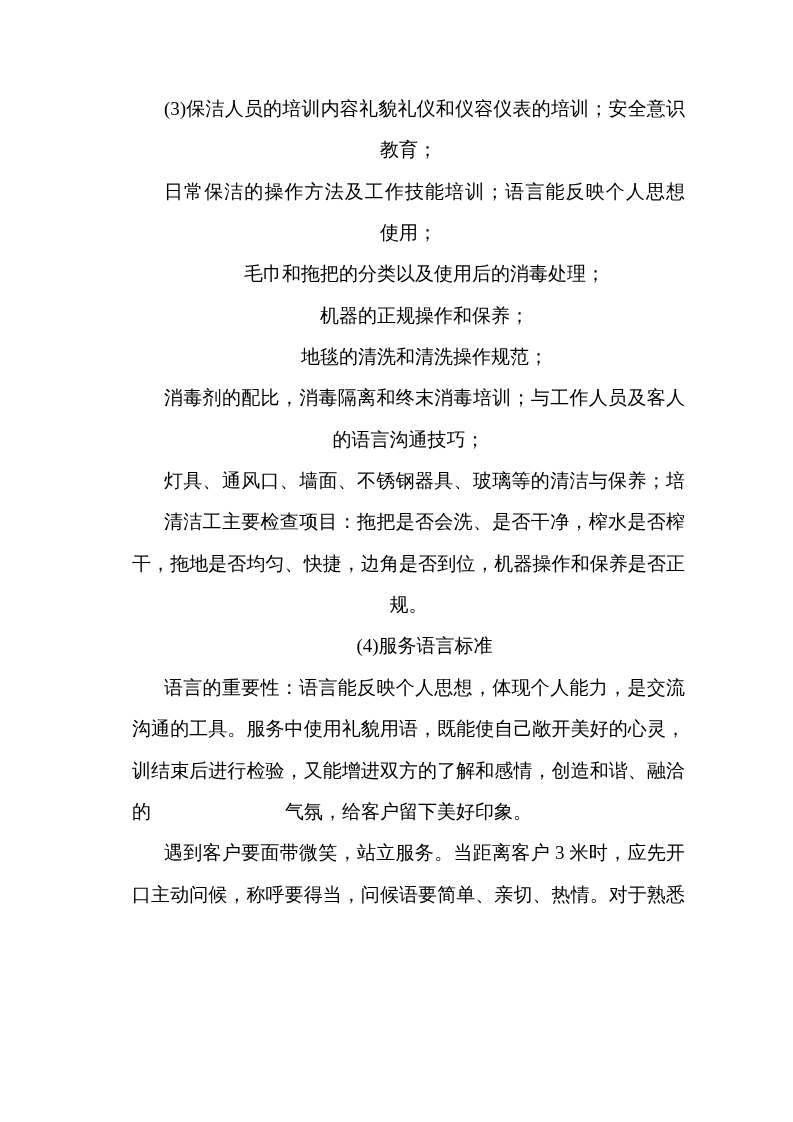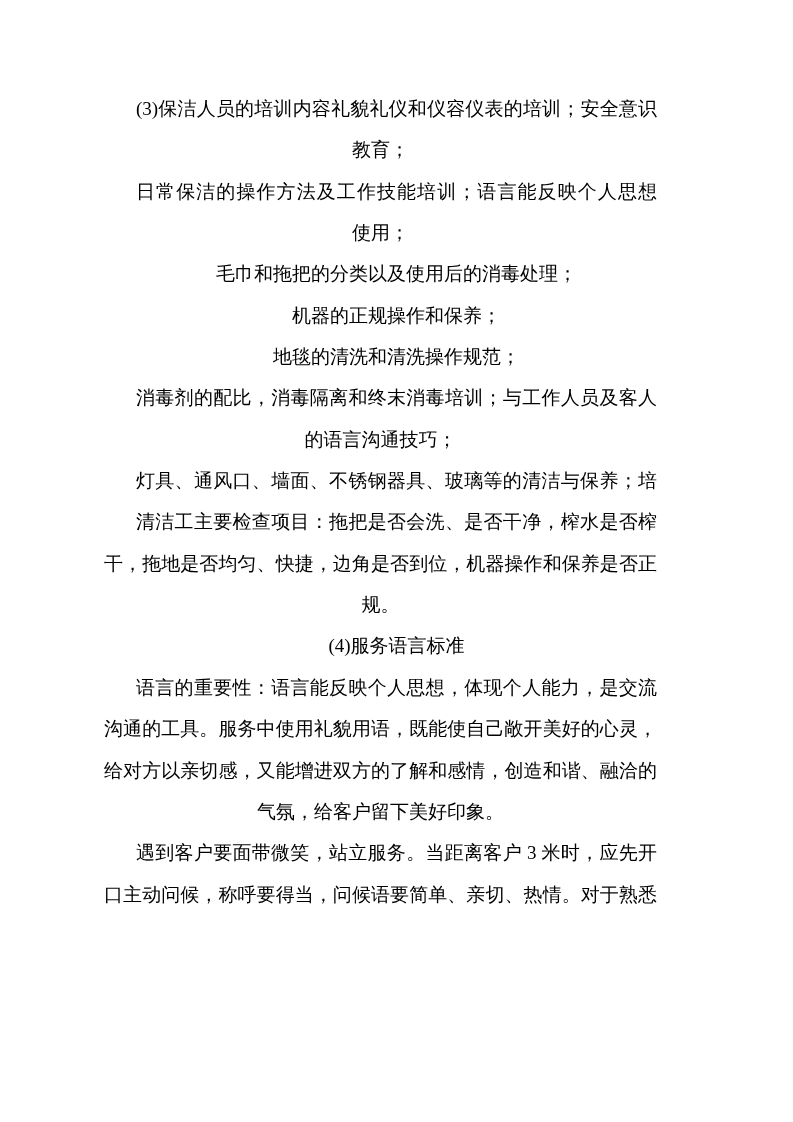--- a/index.html
+++ b/index.html
@@ -11,21 +11,21 @@
     position: relative;
     width: 793px;
     height: 1122px;
     background: #ffffff;
     overflow: hidden;
     font-family: "Liberation Serif", "DejaVu Serif", serif;
     color: #000000;
   }
   .text-block {
     position: absolute;
-    left: 104px;
+    left: 132px;
     top: 88px;
     width: 553px;
   }
   .line {
     font-size: 19px;
     height: 41.35px;
     line-height: 41.35px;
     text-align: center;
     color: #000000;
   }
@@ -62,20 +62,20 @@
     <div class="line ind">地毯的清洗和清洗操作规范；</div>
     <div class="line ind just">消毒剂的配比，消毒隔离和终末消毒培训；与工作人员及客人</div>
     <div class="line">的语言沟通技巧；</div>
     <div class="line ind just">灯具、通风口、墙面、不锈钢器具、玻璃等的清洁与保养；培</div>
     <div class="line ind just">清洁工主要检查项目：拖把是否会洗、是否干净，榨水是否榨</div>
     <div class="line just">干，拖地是否均匀、快捷，边角是否到位，机器操作和保养是否正</div>
     <div class="line">规。</div>
     <div class="line ind">(4)服务语言标准</div>
     <div class="line ind just">语言的重要性：语言能反映个人思想，体现个人能力，是交流</div>
     <div class="line just">沟通的工具。服务中使用礼貌用语，既能使自己敞开美好的心灵，</div>
-    <div class="line just">给对方以亲切感，又能增进双方的了解和感情，创造和谐、融洽的</div>
+    <div class="line just">训结束后进行检验，又能增进双方的了解和感情，创造和谐、融洽的</div>
     <div class="line">气氛，给客户留下美好印象。</div>
     <div class="line ind just">遇到客户要面带微笑，站立服务。当距离客户 3 米时，应先开</div>
     <div class="line just">口主动问候，称呼要得当，问候语要简单、亲切、热情。对于熟悉</div>
   </div>
 
   <div class="page-footer">14</div>
 </div>
 
 </body></html>

